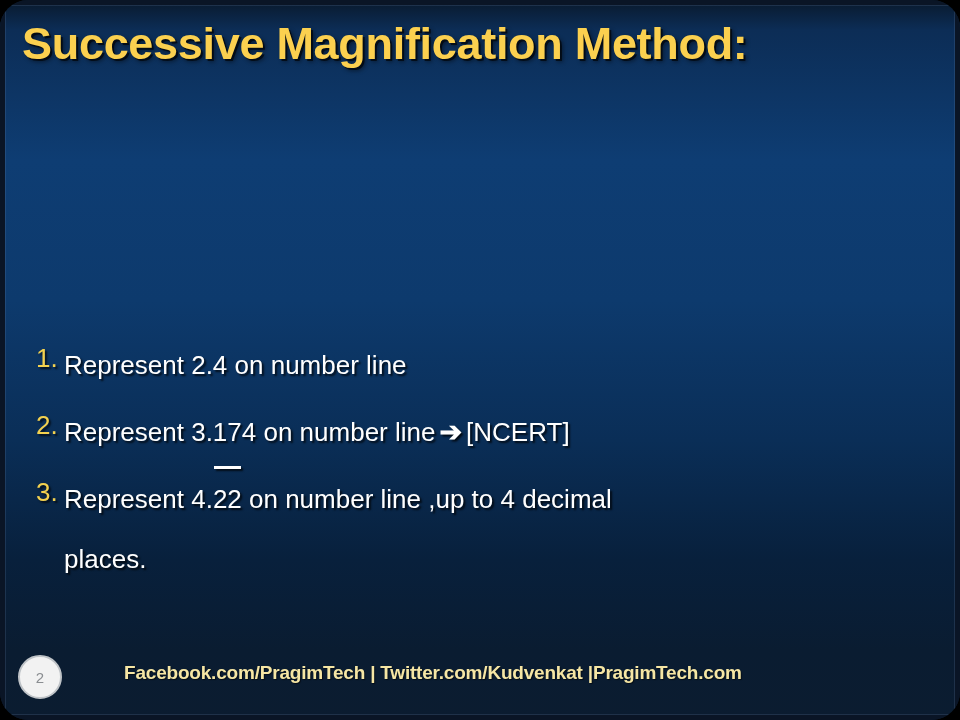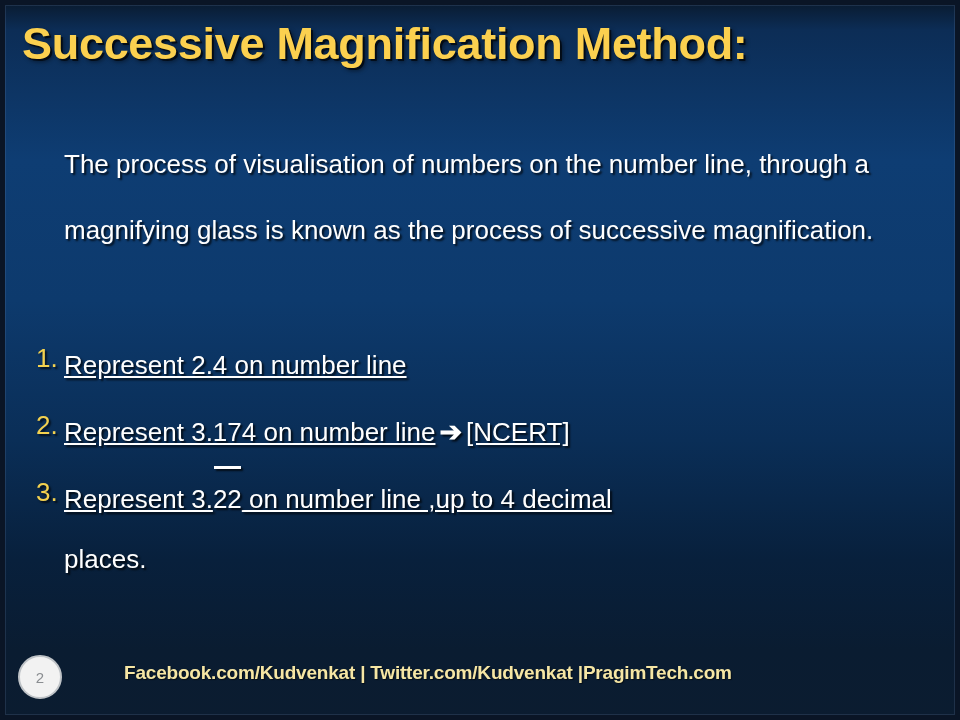--- a/index.html
+++ b/index.html
@@ -32,20 +32,21 @@
   .slide.bg-fallback {
     background: linear-gradient(180deg,
         #09192c 0px,
         #0c2d56 30px,
         #0e3d73 160px,
         #0d3a6d 300px,
         #0a2e57 440px,
         #08203c 560px,
         #0a1c31 650px,
         #0b1c30 720px);
+    border-radius: 28px;
   }
 
   
   .frame {
     position: absolute;
     left: 0; top: 0; right: 0; bottom: 0;
     border: 5px solid #0a1526;
     box-sizing: border-box;
     pointer-events: none;
   }
@@ -98,21 +99,20 @@
   }
   .li .marker {
     flex: 0 0 auto;
     width: 28px;
     color: #F3D14F;
     text-shadow: 2px 2px 2px rgba(0,0,0,0.7);
   }
   .li .body {
     flex: 1 1 auto;
     line-height: 44px;
-    text-decoration: underline;
   }
   .over {
     position: relative;
     display: inline-block;
   }
   .over::before {
     content: "";
     position: absolute;
     left: 1px;
     right: 1px;
@@ -172,42 +172,41 @@
 </head>
 <body>
 
 <div class="slide bg-fallback">
 
   <div class="frame"></div>
   <div class="frame-inner"></div>
 
   <div class="title">Successive Magnification Method:</div>
 
-  <div class="para">The process of visualisation of numbers on the number line, through a magnifying glass is known as the process of successive magnification.</div>
 
   <div class="list">
 
     <div class="li">
       <span class="marker">1.</span>
       <span class="body"><span>Represent  2.4 on number line</span></span>
     </div>
 
     <div class="li">
       <span class="marker">2.</span>
       <span class="body"><span>Represent  3.174 on number line</span><span class="arrow">➔</span><span>[NCERT]</span></span>
     </div>
 
     <div class="li">
       <span class="marker">3.</span>
-      <span class="body"><span>Represent  3.</span><span class="over">22</span><span> on number line ,up to 4 decimal</span></span>
+      <span class="body"><span>Represent  4.</span><span class="over">22</span><span> on number line ,up to 4 decimal</span></span>
     </div>
 
     <div class="cont">
       <span class="left">places.</span>
     </div>
 
   </div>
 
   <div class="badge">2</div>
 
-  <div class="footer">Facebook.com/Kudvenkat | Twitter.com/Kudvenkat |PragimTech.com</div>
+  <div class="footer">Facebook.com/PragimTech | Twitter.com/Kudvenkat |PragimTech.com</div>
 
 </div>
 
 </body></html>

